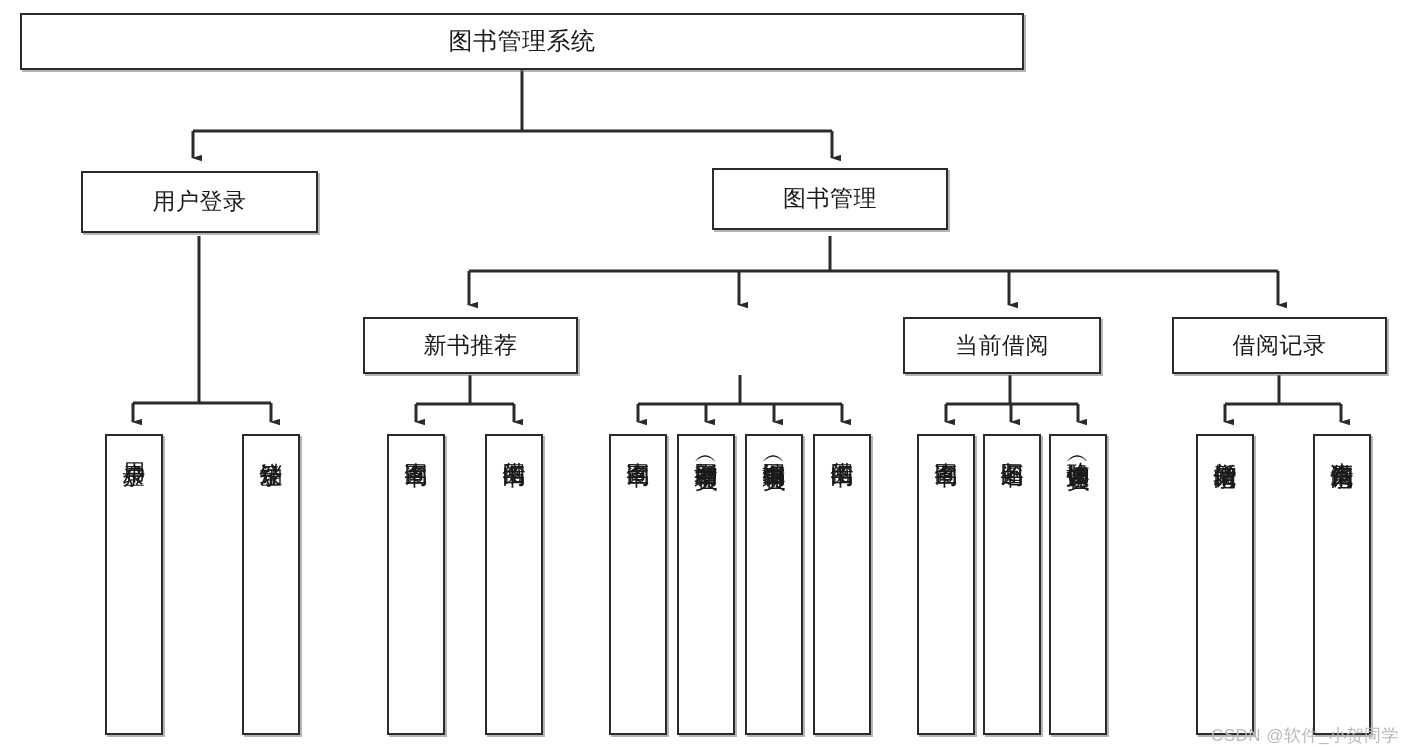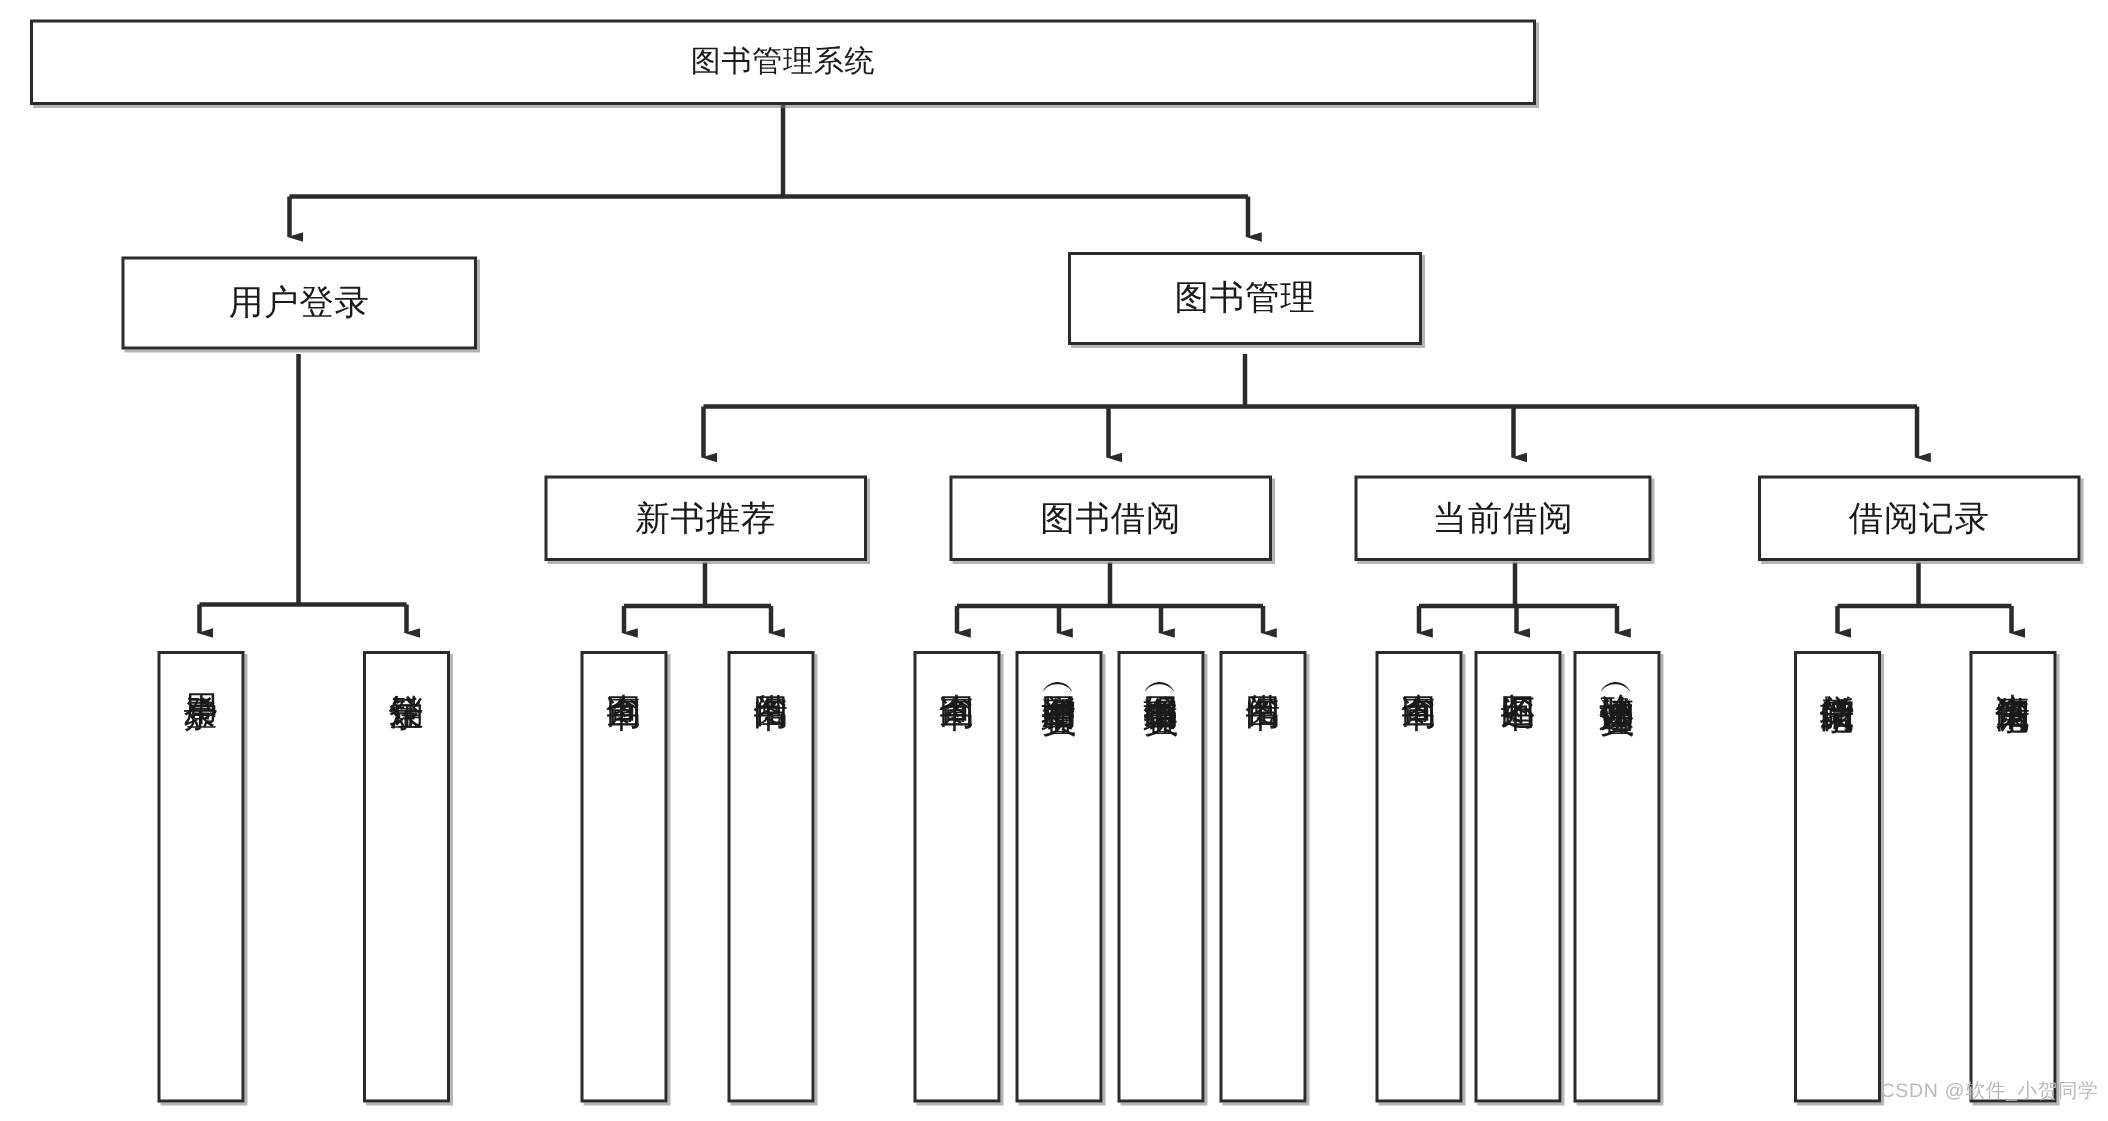--- a/index.html
+++ b/index.html
@@ -56,26 +56,26 @@
     padding-top: 8px;
   }
   .node.vert .label {
     writing-mode: vertical-rl;
     text-orientation: upright;
     font-size: 23px;
     line-height: 1.08;
     letter-spacing: 1px;
     white-space: nowrap;
   }
-  .node.root .label { font-size: 20px; }
+  .node.root .label { font-size: 24px; }
   .watermark {
     position: absolute;
     right: 6px;
-    bottom: 11px;
-    font-size: 13px;
+    bottom: 0;
+    font-size: 17px;
     color: #b9b9b9;
     letter-spacing: 0.5px;
     z-index: 5;
     white-space: nowrap;
   }
 </style>
 </head>
 <body>
 
 <div id="canvas">
@@ -137,23 +137,20 @@
   <div class="node horiz" style="left:81px; top:171px; width:237px; height:62px;">
     <span class="label">用户登录</span>
   </div>
   <div class="node horiz" style="left:712px; top:168px; width:236px; height:62px;">
     <span class="label">图书管理</span>
   </div>
 
   <div class="node horiz" style="left:363px; top:317px; width:215px; height:57px;">
     <span class="label">新书推荐</span>
   </div>
-  <div class="node horiz" style="left:633px; top:317px; width:215px; height:57px;">
-    <span class="label">图书借阅</span>
-  </div>
   <div class="node horiz" style="left:903px; top:317px; width:198px; height:57px;">
     <span class="label">当前借阅</span>
   </div>
   <div class="node horiz" style="left:1172px; top:317px; width:215px; height:57px;font-family:Liberation Serif, serif;">
     <span class="label">借阅记录</span>
   </div>
 
   <div class="node vert" style="left:105px; top:434px; width:58px; height:301px;">
     <span class="label">用户登录</span>
   </div>

